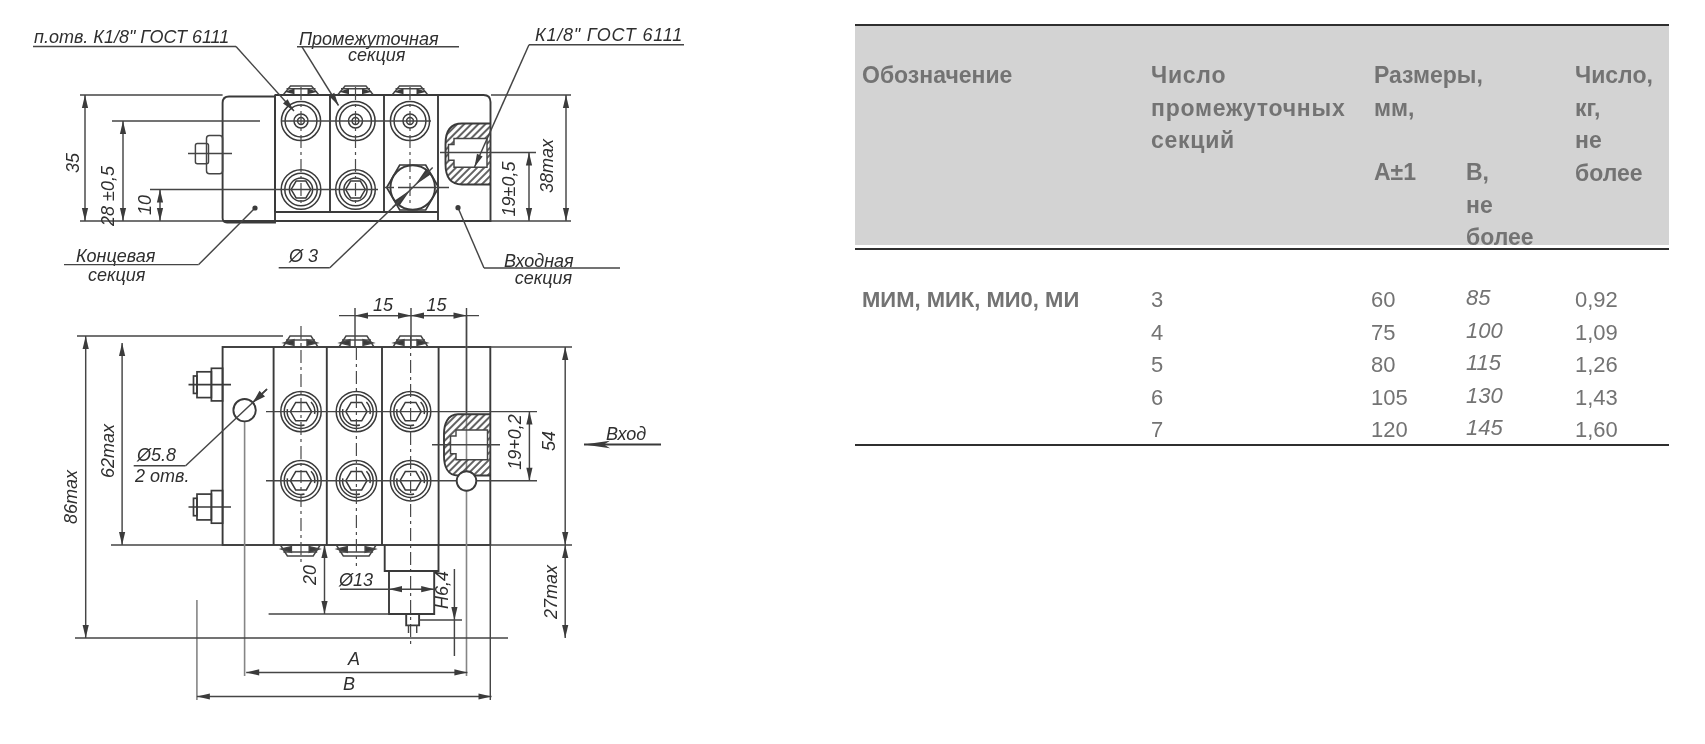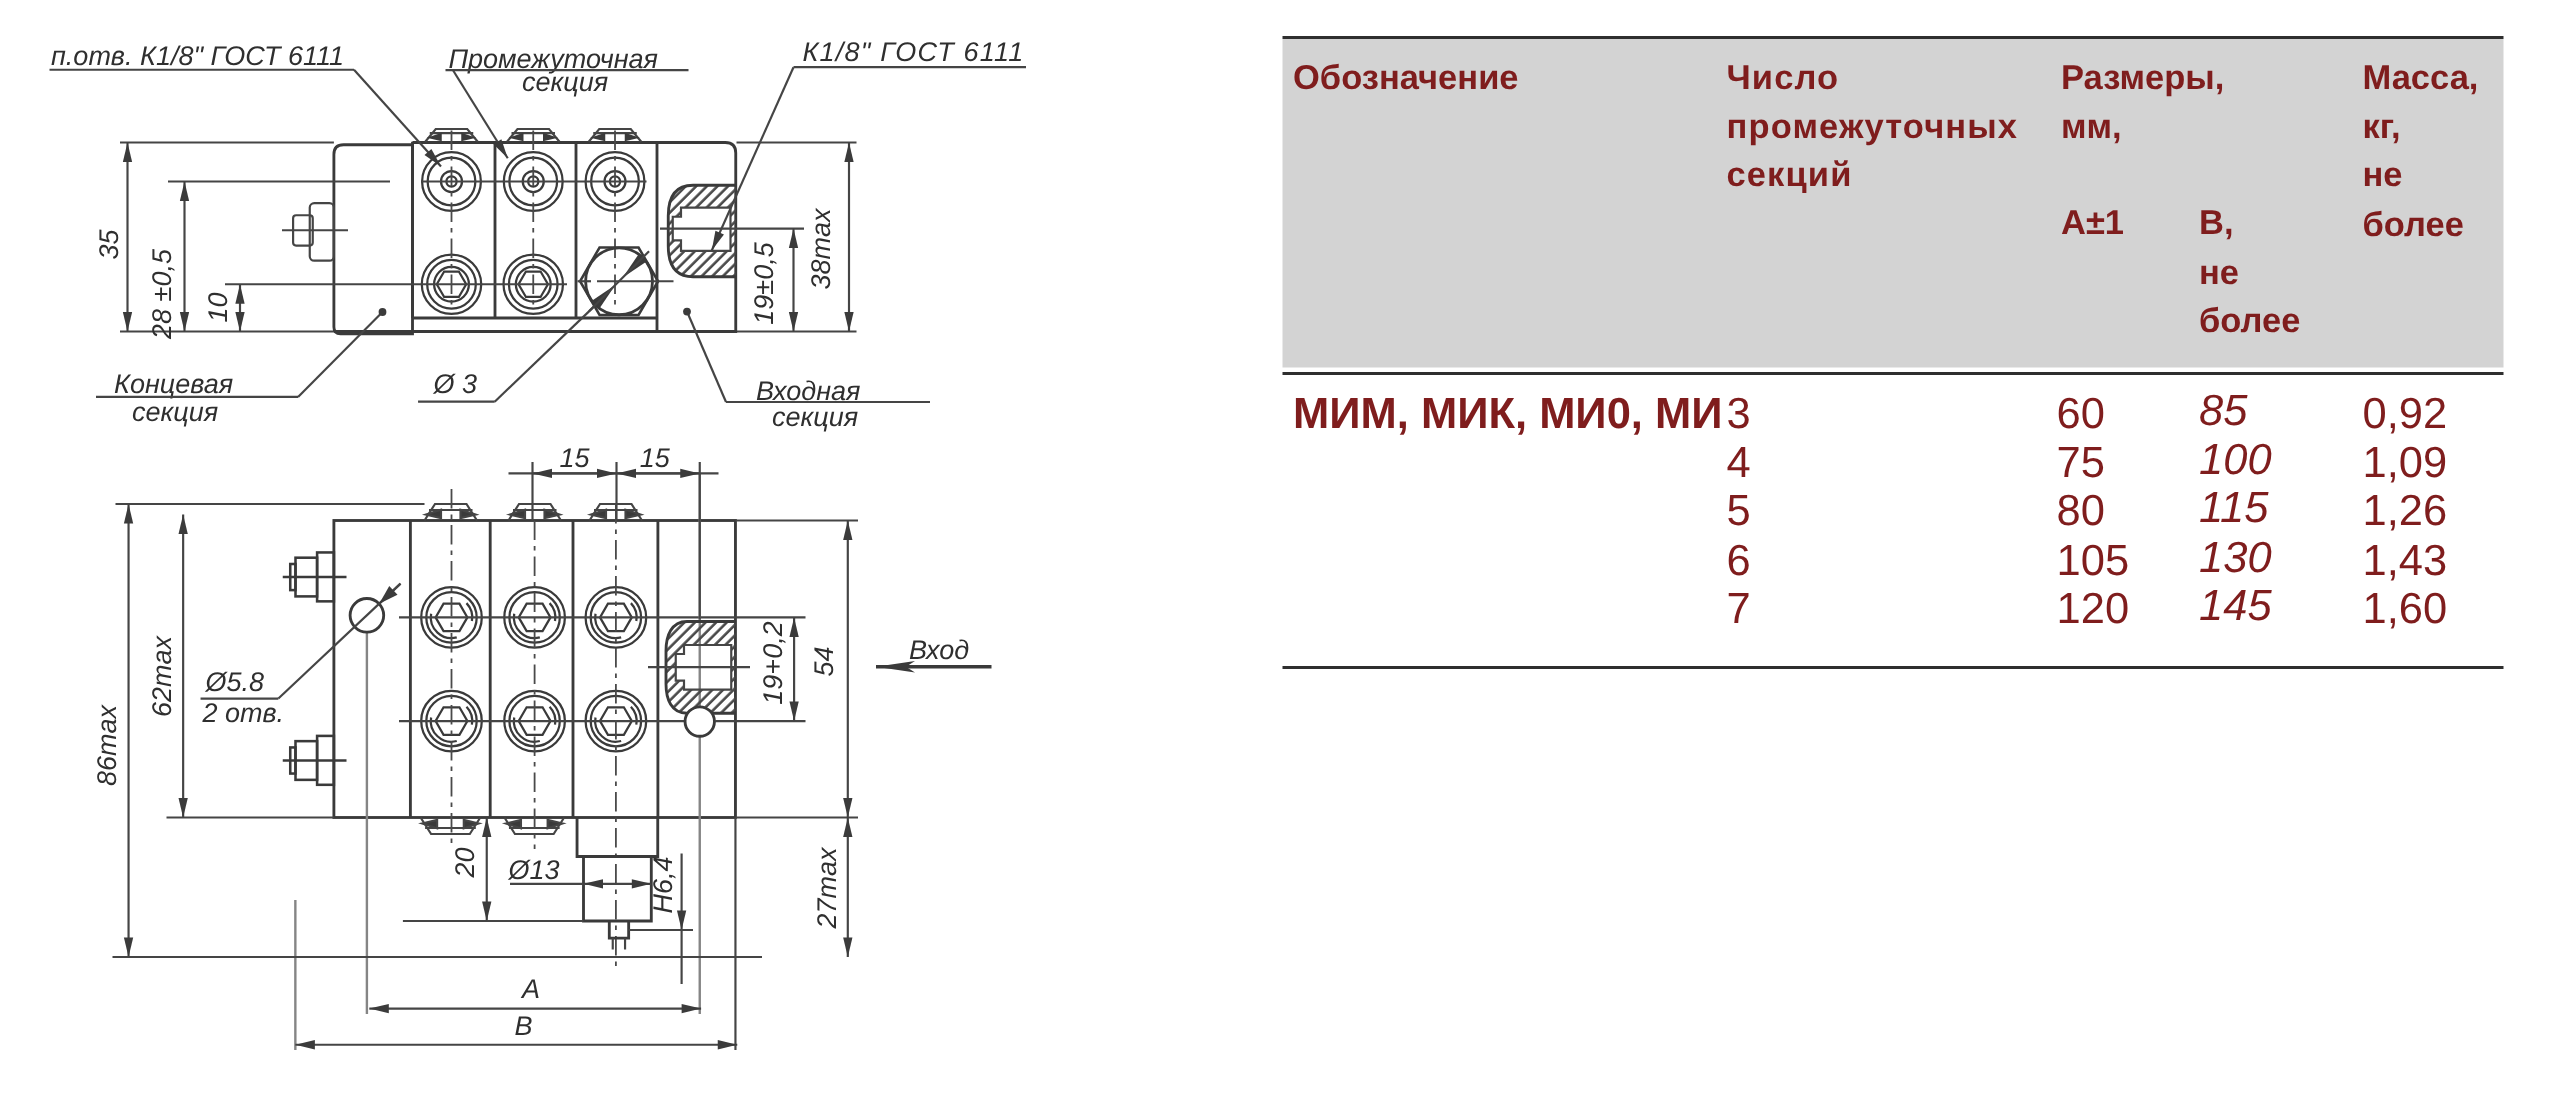--- a/index.html
+++ b/index.html
@@ -1,41 +1,41 @@
 <!DOCTYPE html>
 <html><head>
 <meta charset="utf-8">
 <style>
 html,body{margin:0;padding:0;background:#fff;}
 #page{position:relative;width:1705px;height:744px;overflow:hidden;background:#fff;font-family:"Liberation Sans",sans-serif;}
 .gray{position:absolute;left:855px;top:26px;width:814px;height:219px;background:#d3d3d3;}
 .rule{position:absolute;background:#2f2f2f;}
-.tx{position:absolute;font-size:23px;line-height:32.5px;color:#7f1d1d;white-space:pre;}
+.tx{position:absolute;font-size:23px;line-height:32.5px;color:#737373;white-space:pre;margin-top:24px;}
 .b{font-weight:bold;}
-.d{font-size:29px;}
+.d{font-size:22px;}
 </style>
 </head>
 <body>
 <div id="page">
 
 <div class="gray"></div>
 <div class="rule" style="left:855px;top:23.5px;width:814px;height:2.5px;"></div>
 <div class="rule" style="left:855px;top:247.5px;width:814px;height:2.5px;"></div>
 <div class="rule" style="left:855px;top:444px;width:814px;height:1.8px;"></div>
 <div class="tx b" style="left:862px;top:35px;">Обозначение</div>
 <div class="tx b" style="left:1374px;top:35px;">Размеры,
 мм,</div>
 <div class="tx b" style="left:1151px;top:35px;letter-spacing:0.75px;">Число
 промежуточных
 секций</div>
 <div class="tx b" style="left:1374px;top:132px;text-align:right;">А±1</div>
 <div class="tx b" style="left:1466px;top:132px;">В,
 не
 более</div>
-<div class="tx b" style="left:1575px;top:35px;">Масса,
+<div class="tx b" style="left:1575px;top:35px;">Число,
 кг,
 не
 более</div>
 <div class="tx d b" style="left:862px;top:260.3px;">МИМ, МИК, МИ0, МИ</div>
 <div class="tx d" style="left:1151px;top:260.3px;">3
 4
 5
 6
 7</div>
 <div class="tx d" style="left:1371px;top:260.3px;">60

